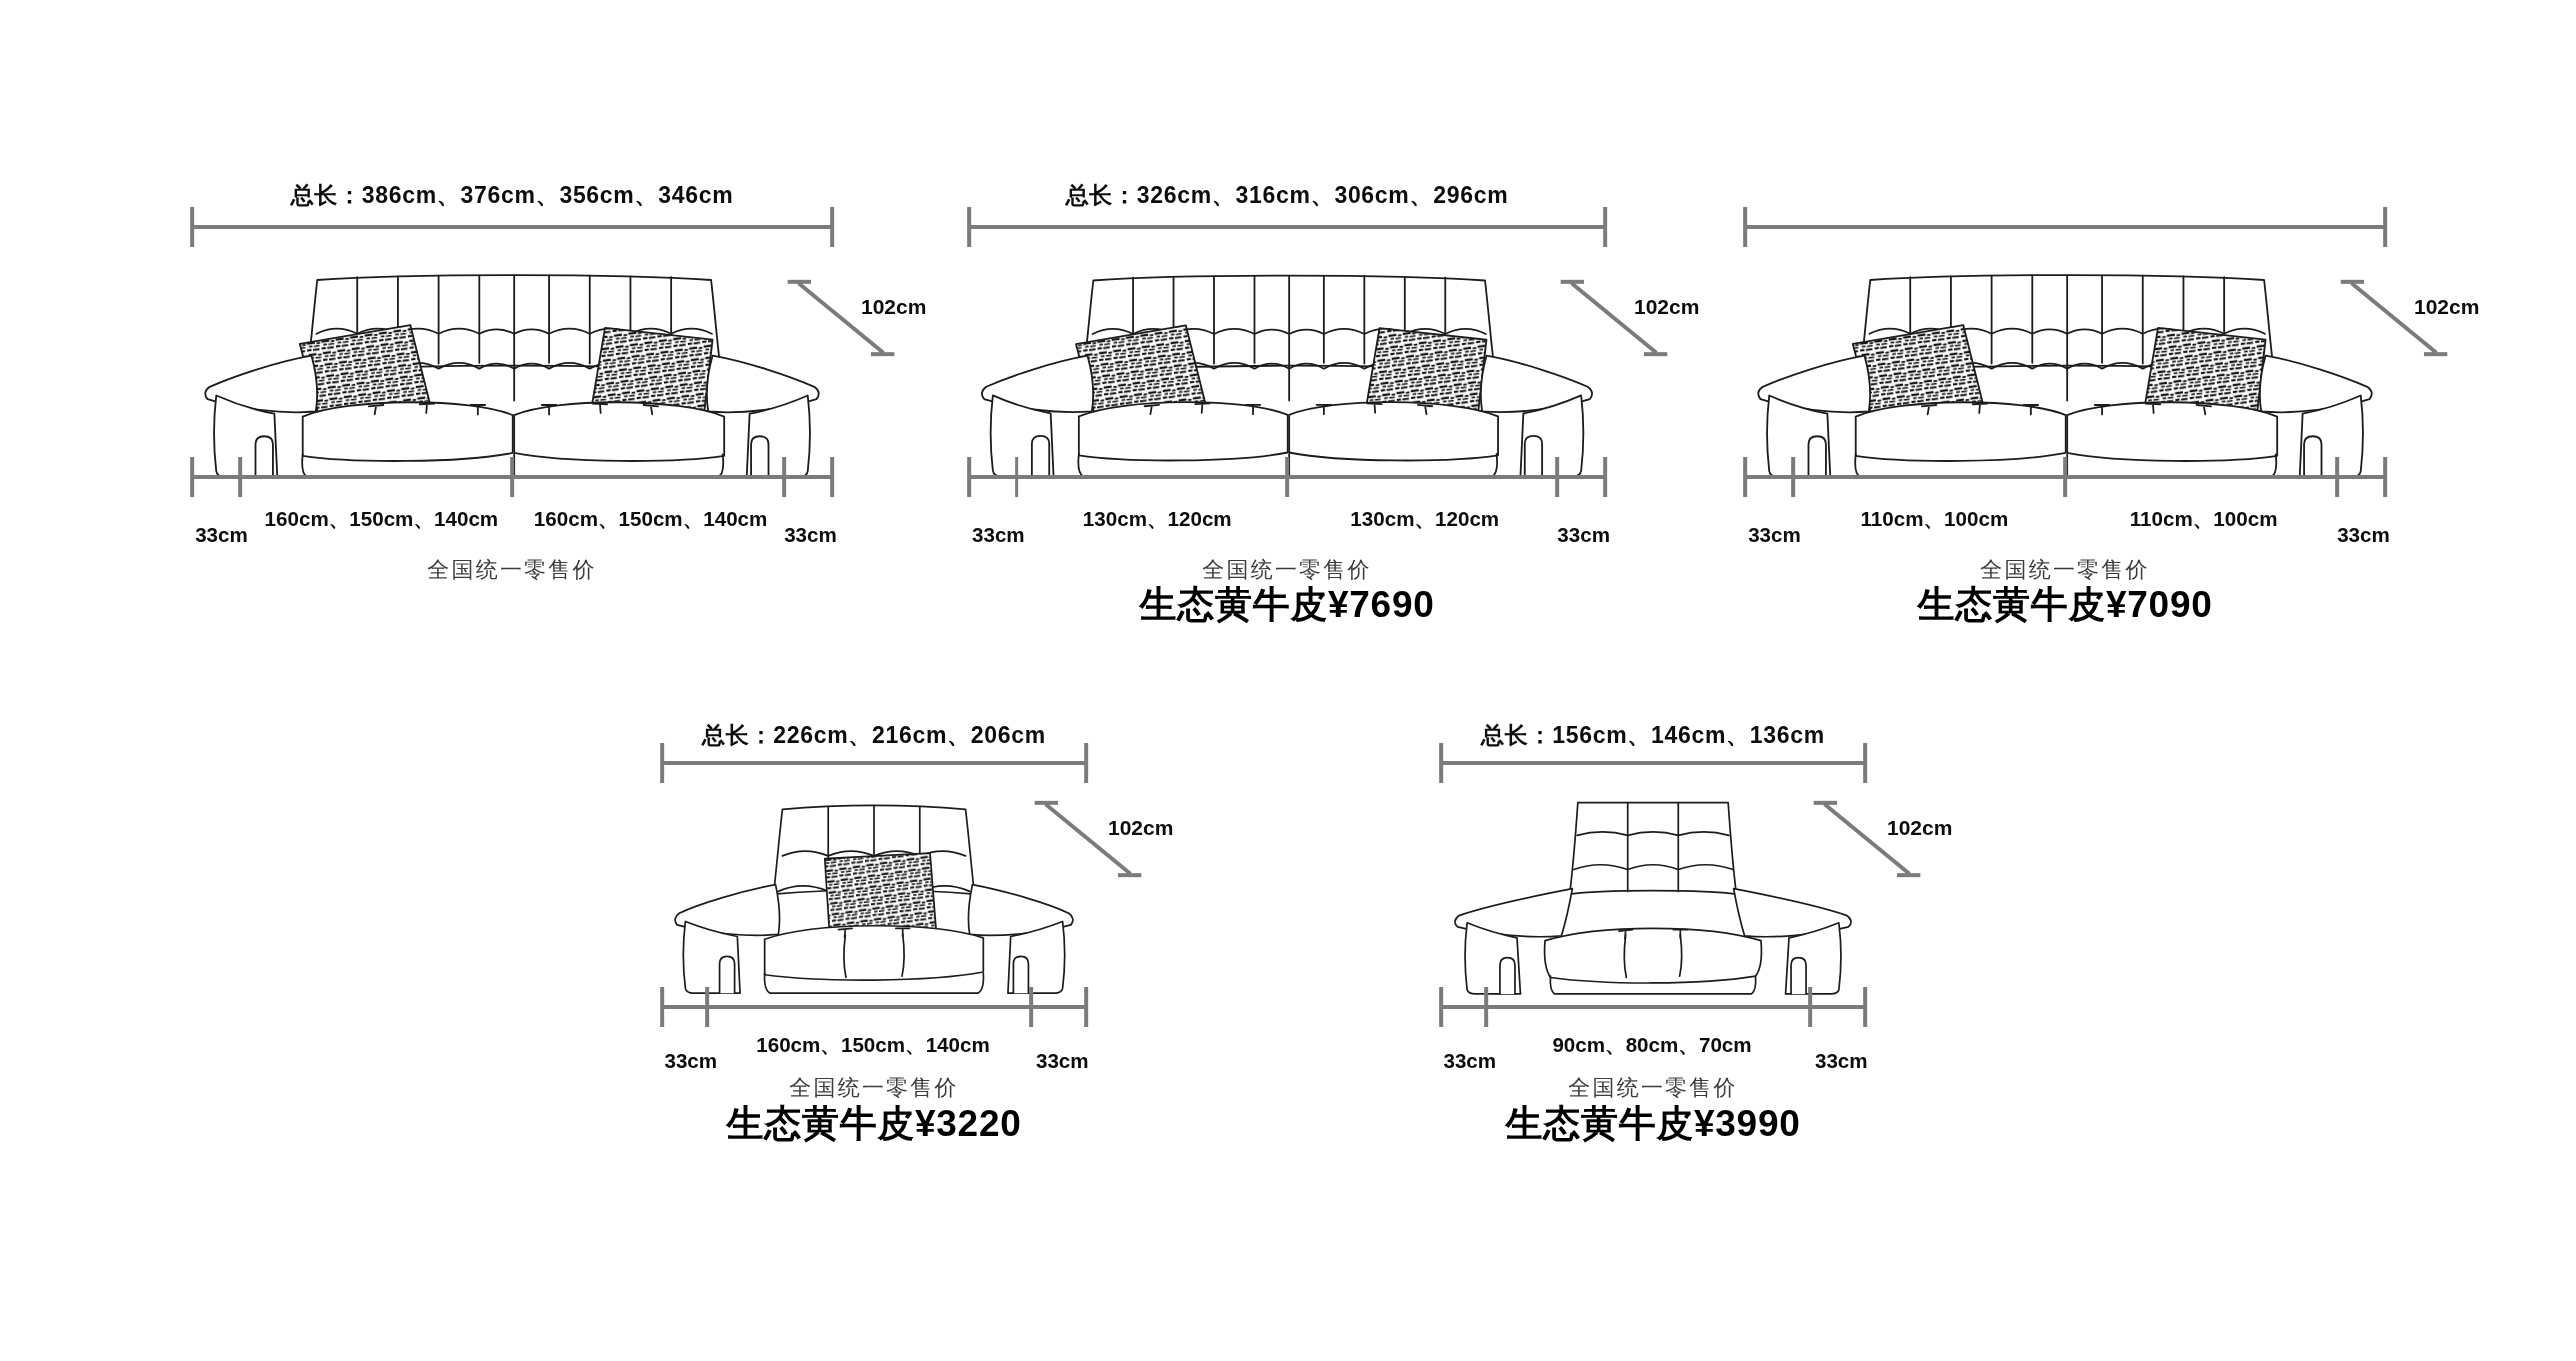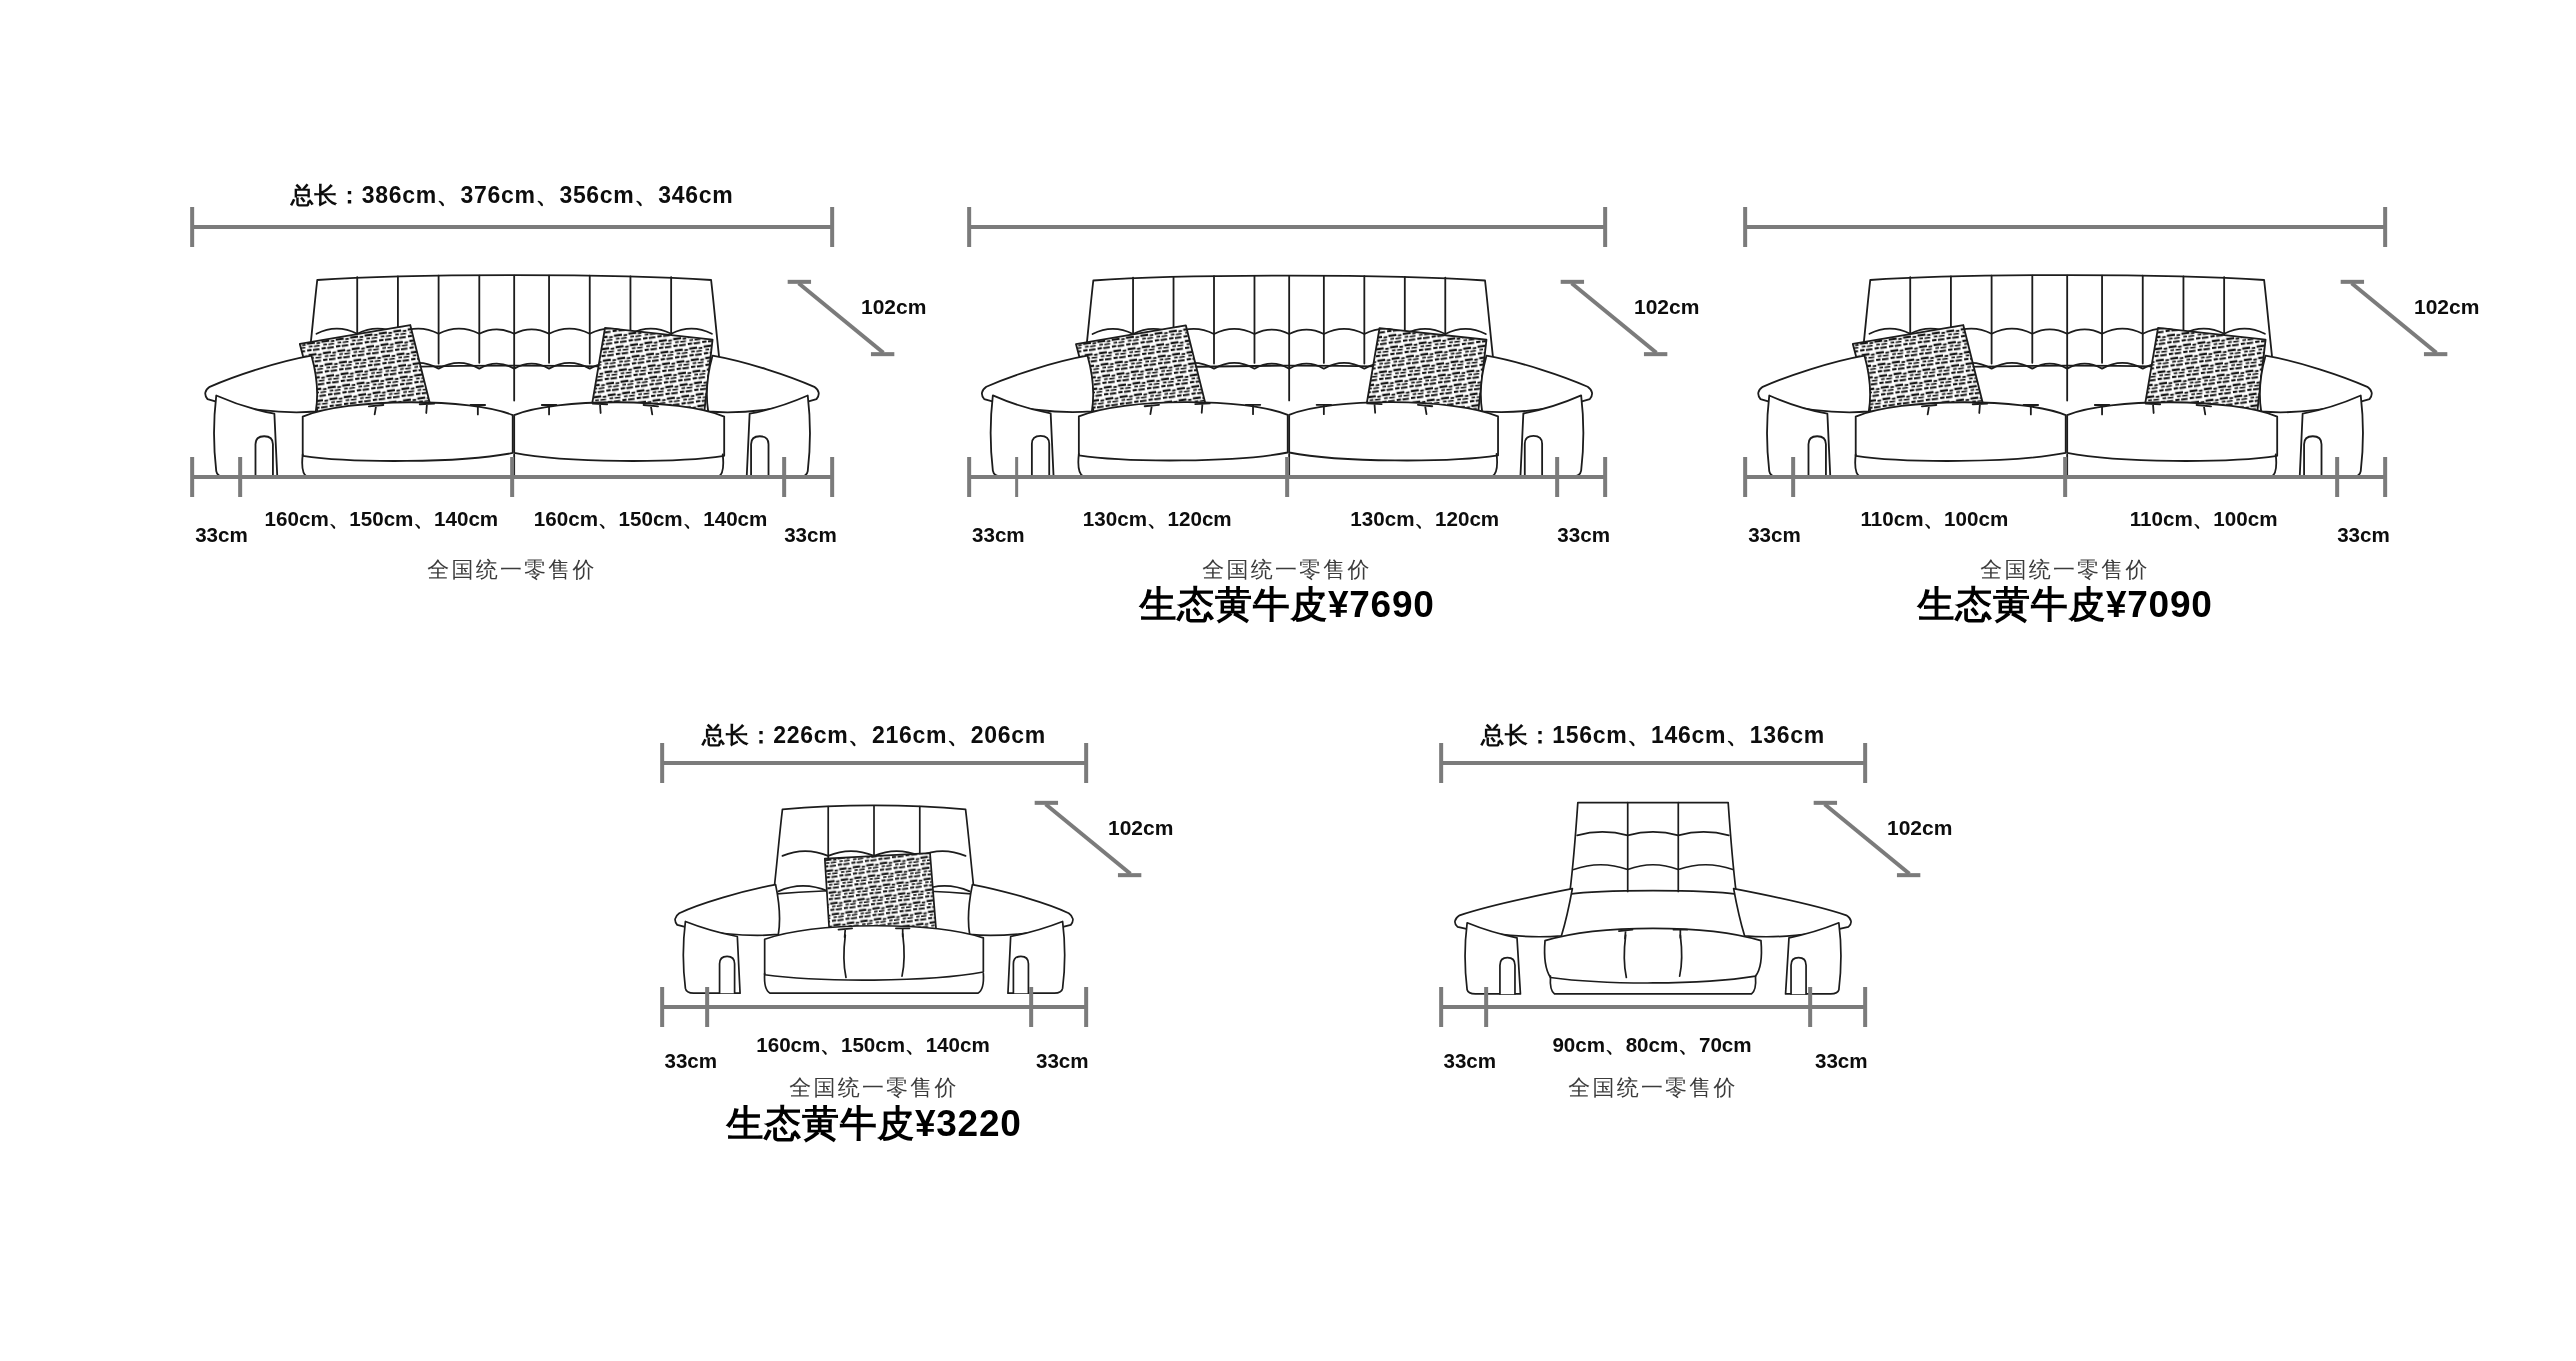--- a/index.html
+++ b/index.html
@@ -110,20 +110,21 @@
     <div class="labels-row">
       <span class="dim-text side" style="left:3.4%">33cm</span>
       <span class="dim-text seg" style="left:28.7%">160cm、150cm、140cm</span>
       <span class="dim-text seg" style="left:71.3%">160cm、150cm、140cm</span>
       <span class="dim-text side" style="left:96.6%">33cm</span>
     </div>
     <div class="retail">全国统一零售价</div>
   </section>
 
   <section class="card card-lg" style="left:969px;top:176px;width:636px">
+    <div class="total-label">总长：326cm、316cm、306cm、296cm</div>
     <div class="dim-line line-top">
       <i class="bar"></i>
       <i class="tick" style="left:0%"></i>
       <i class="tick" style="left:100%"></i>
     </div>
     <svg class="sofa" viewBox="0 0 880 300" preserveAspectRatio="xMidYMid meet">
       <g stroke="#1c1c1c" stroke-width="2.5" fill="none" stroke-linecap="round" stroke-linejoin="round">
         <path fill="#ffffff" d="M172,22 C300,13 586,13 714,22 C719,66 722,104 727,146 C540,138 346,138 159,146 C164,104 167,66 172,22 Z"></path>
         <path d="M227,18 L227,140 M283,17 L283,138 M339,16 L339,137 M395,16 L395,136 M443,16 L443,188 M491,16 L491,136 M547,16 L547,137 M603,17 L603,138 M659,18 L659,140"></path>
         <path d="M171,96 Q199,82 227,96 Q255,82 283,96 Q311,82 339,96 Q367,82 395,96 Q419,84 443,96 Q467,84 491,96 Q519,82 547,96 Q575,82 603,96 Q631,82 659,96 Q687,82 715,96"></path>
@@ -317,16 +318,17 @@
       <i class="tick" style="left:10.7%"></i>
       <i class="tick" style="left:87%"></i>
       <i class="tick" style="left:100%"></i>
     </div>
     <div class="labels-row">
       <span class="dim-text side" style="left:5%">33cm</span>
       <span class="dim-text seg" style="left:48.8%">90cm、80cm、70cm</span>
       <span class="dim-text side" style="left:94.3%">33cm</span>
     </div>
     <div class="retail">全国统一零售价</div>
+    <div class="price">生态黄牛皮¥3990</div>
   </section>
 
 </div>
 
 
 </body></html>

